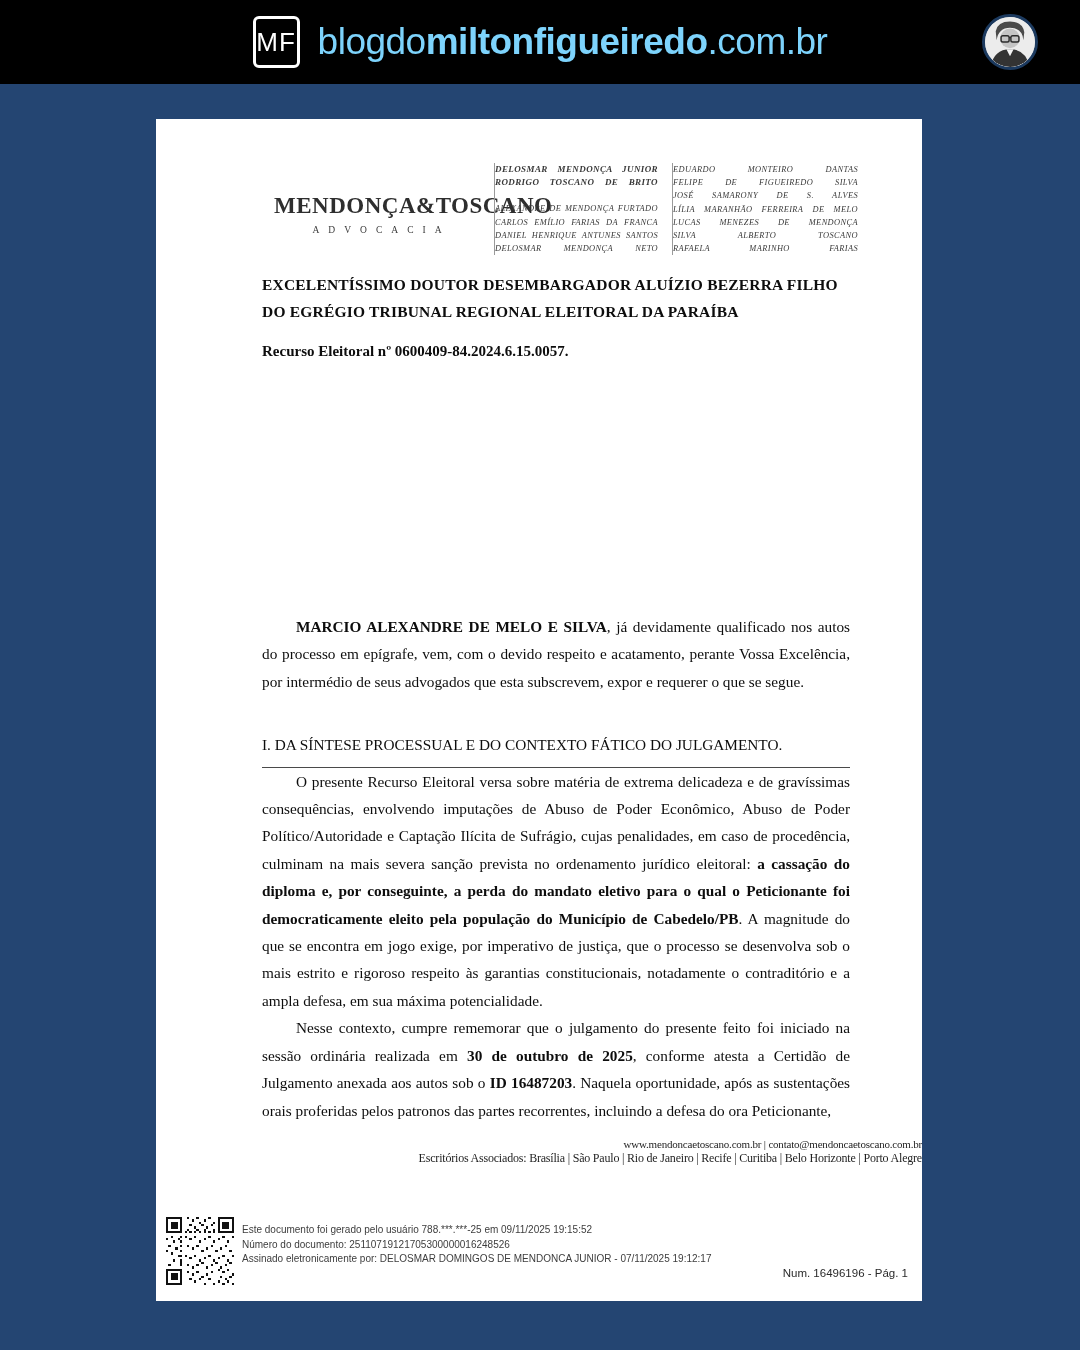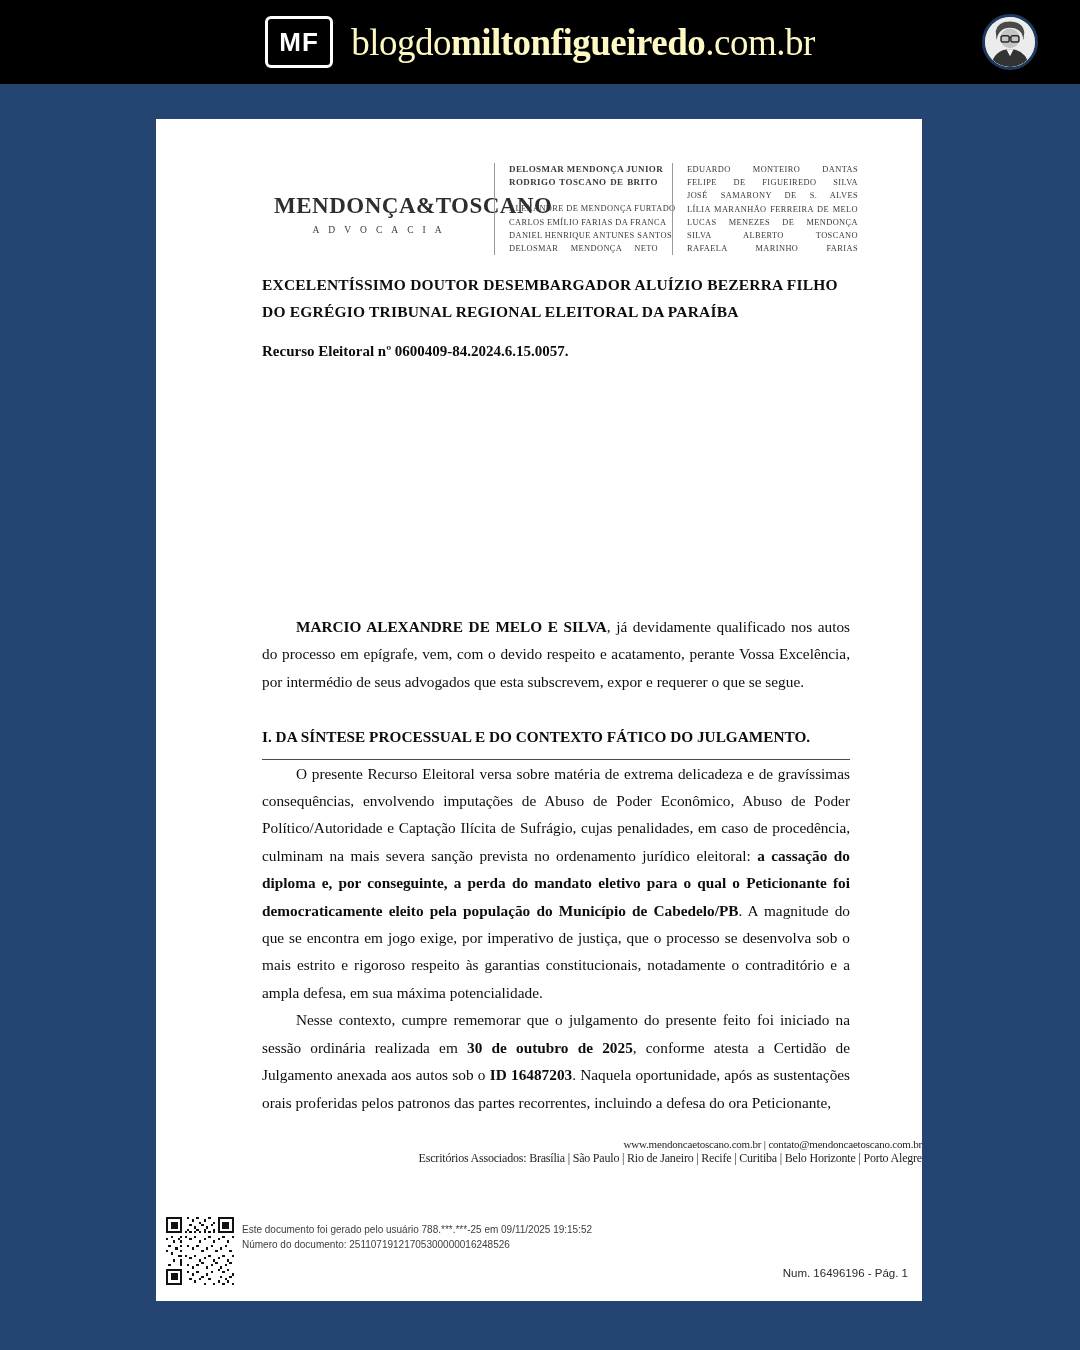--- a/index.html
+++ b/index.html
@@ -14,28 +14,28 @@
   
   .site-header {
     position:absolute; left:0; top:0; width:1080px; height:84px;
     background:#000;
   }
   .header-inner {
     position:absolute; left:0; top:0; width:100%; height:100%;
     display:flex; align-items:center; justify-content:center; gap:18px;
   }
   .mf-logo {
-    width:68px; height:52px; border:3px solid #fff; border-radius:6px;
+    width:47px; height:52px; border:3px solid #fff; border-radius:6px;
     display:flex; align-items:center; justify-content:center;
     color:#fff; font-family:"Liberation Sans",sans-serif;
-    font-weight:bold; font-size:26px; letter-spacing:1px;
+    font-weight:normal; font-size:26px; letter-spacing:1px;
     cursor:pointer;
   }
   .brand {
-    color:#fef9c3; font-family:Liberation Serif, serif;
+    color:#7dd3fc; font-family:Liberation Sans, sans-serif;
     font-size:37px; letter-spacing:-0.5px; cursor:pointer; white-space:nowrap;
   }
   .brand .bold { font-weight:bold; }
   .avatar {
     position:absolute; right:42px; top:14px;
     width:56px; height:56px; border-radius:50%;
     border:3px solid #1c3a5f; overflow:hidden; background:#e9e9e9;
     cursor:pointer;
   }
 
@@ -47,22 +47,22 @@
 
   
   .letterhead {
     position:absolute; left:118px; top:44px; width:584px;
     display:flex; align-items:stretch;
   }
   .firm-cell { width:206px; text-align:center; padding-top:30px; color:#2e2e2e; }
   .firm-name { font-size:23px; font-weight:bold; letter-spacing:0.5px; white-space:nowrap; }
   .firm-subtitle { font-size:9.5px; letter-spacing:9px; padding-left:9px; margin-top:6px; color:#3a3a3a; }
   .names-col {
-    border-left:1px solid #9a9a9a; margin-left:14px; padding-left:14px;
-    color:#3a3a3a; font-size:8.4px; line-height:13.2px;
+    border-left:1px solid #9a9a9a; margin-left:14px; 
+    color:#3a3a3a; font-size:8.4px; line-height:13.2px;font-style:italic;
   }
   .names-col .nm { text-align:justify; text-align-last:justify; letter-spacing:0.4px; white-space:nowrap; }
   .col-senior { width:164px; }
   .col-senior .senior { font-weight:bold; font-size:9px; }
   .col-senior .spacer { height:13px; }
   .col-assoc { width:186px; }
 
   
   .addressee {
     position:absolute; left:106px; top:152px; width:588px;
@@ -73,21 +73,21 @@
     position:absolute; left:106px; top:224px;
     font-weight:bold; font-size:15px;
   }
   .body-flow {
     position:absolute; left:106px; top:494px; width:588px;
     font-size:15.3px; line-height:27.4px; text-align:justify;
   }
   .body-flow p { text-indent:34px; margin:0; }
   .seg-b { font-weight:bold; }
   .section-heading {
-    margin-top:28px; font-weight:bold; font-size:15.3px;
+    margin-top:36px; font-weight:normal; font-size:15.3px;
     border-bottom:1.5px solid #4a4a4a; padding-bottom:8px;
     text-indent:0; text-align:left;
   }
   .p2 { margin-top:22px; }
   .p3 { margin-top:24px; }
 
   
   .firm-footer {
     position:absolute; left:0; top:1018px; width:766px;
     text-align:right; color:#1e1e1e; letter-spacing:-0.2px;
@@ -313,16 +313,17 @@
         <rect x="14" y="26" width="1" height="1"></rect>
         <rect x="16" y="28" width="1" height="1"></rect>
         <rect x="18" y="26" width="1" height="1"></rect>
         <rect x="20" y="28" width="1" height="1"></rect>
     </g>
   </svg>
 
   <div class="meta-block">
     <div>Este documento foi gerado pelo usuário 788.***.***-25 em 09/11/2025 19:15:52</div>
     <div>Número do documento: 25110719121705300000016248526</div>
+    <div>Assinado eletronicamente por: DELOSMAR DOMINGOS DE MENDONCA JUNIOR - 07/11/2025 19:12:17</div>
   </div>
 
   <div class="page-number">Num. 16496196 - Pág. 1</div>
 </div>
 
 </body></html>

